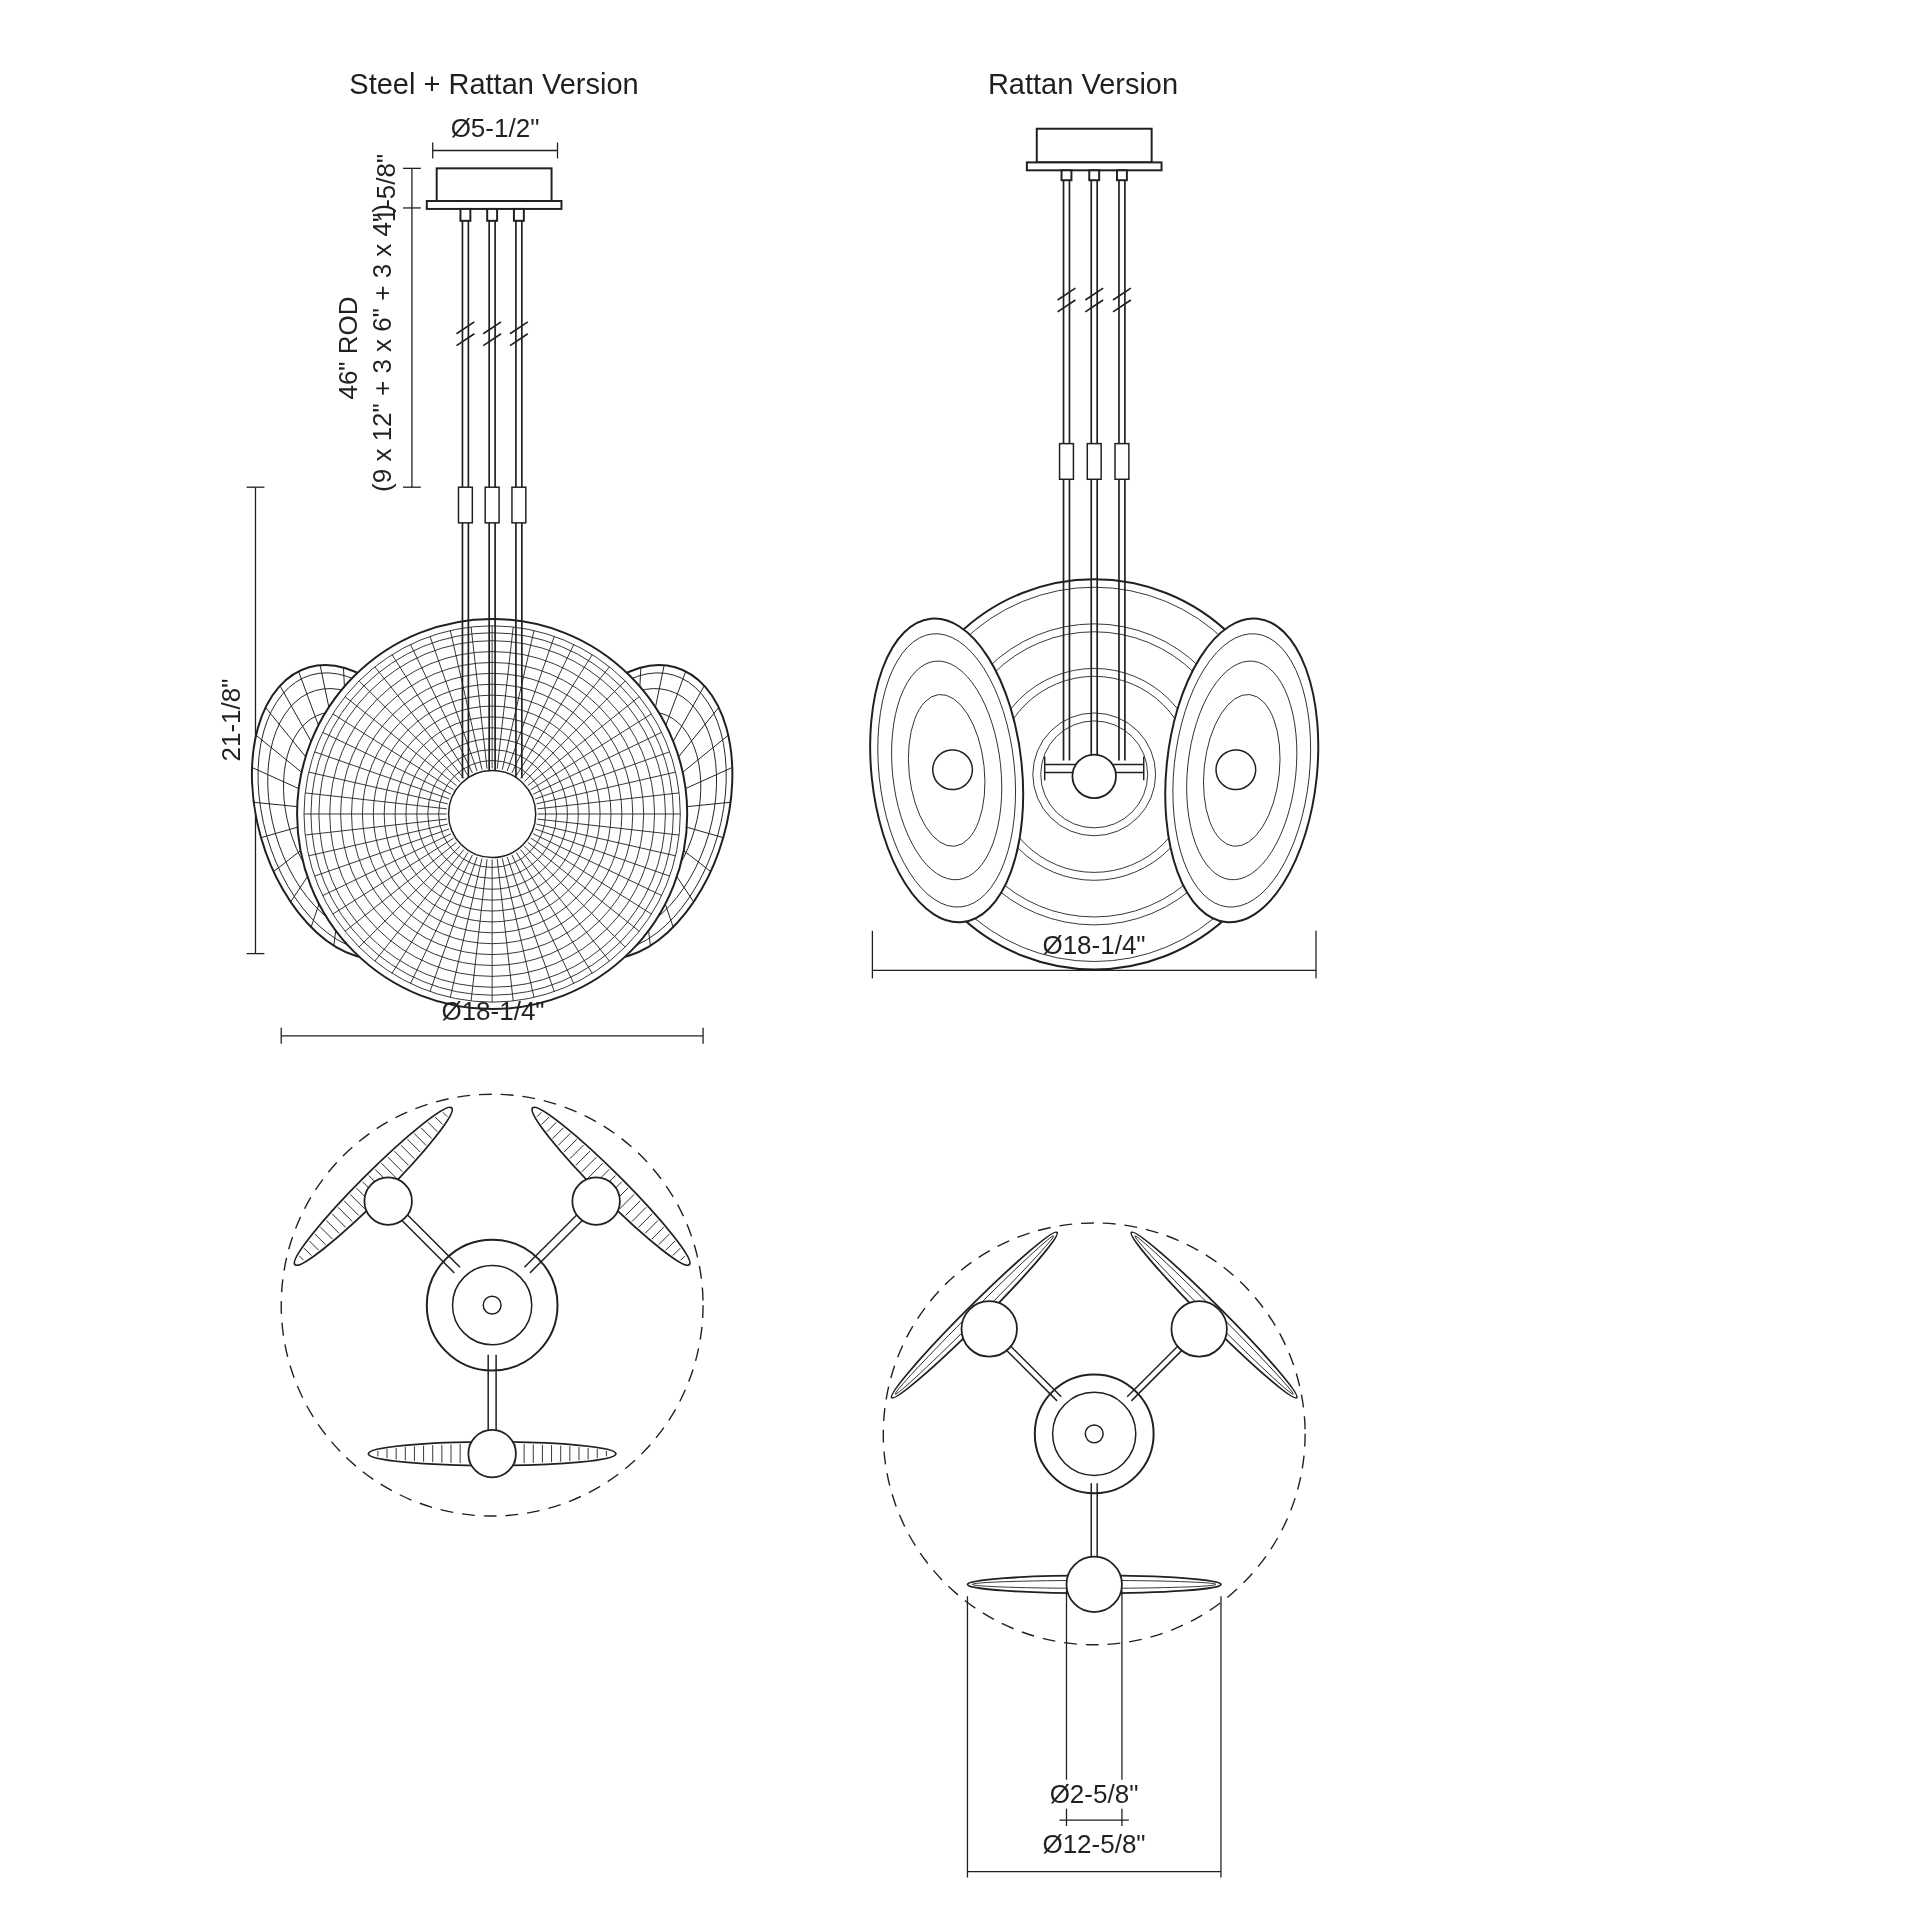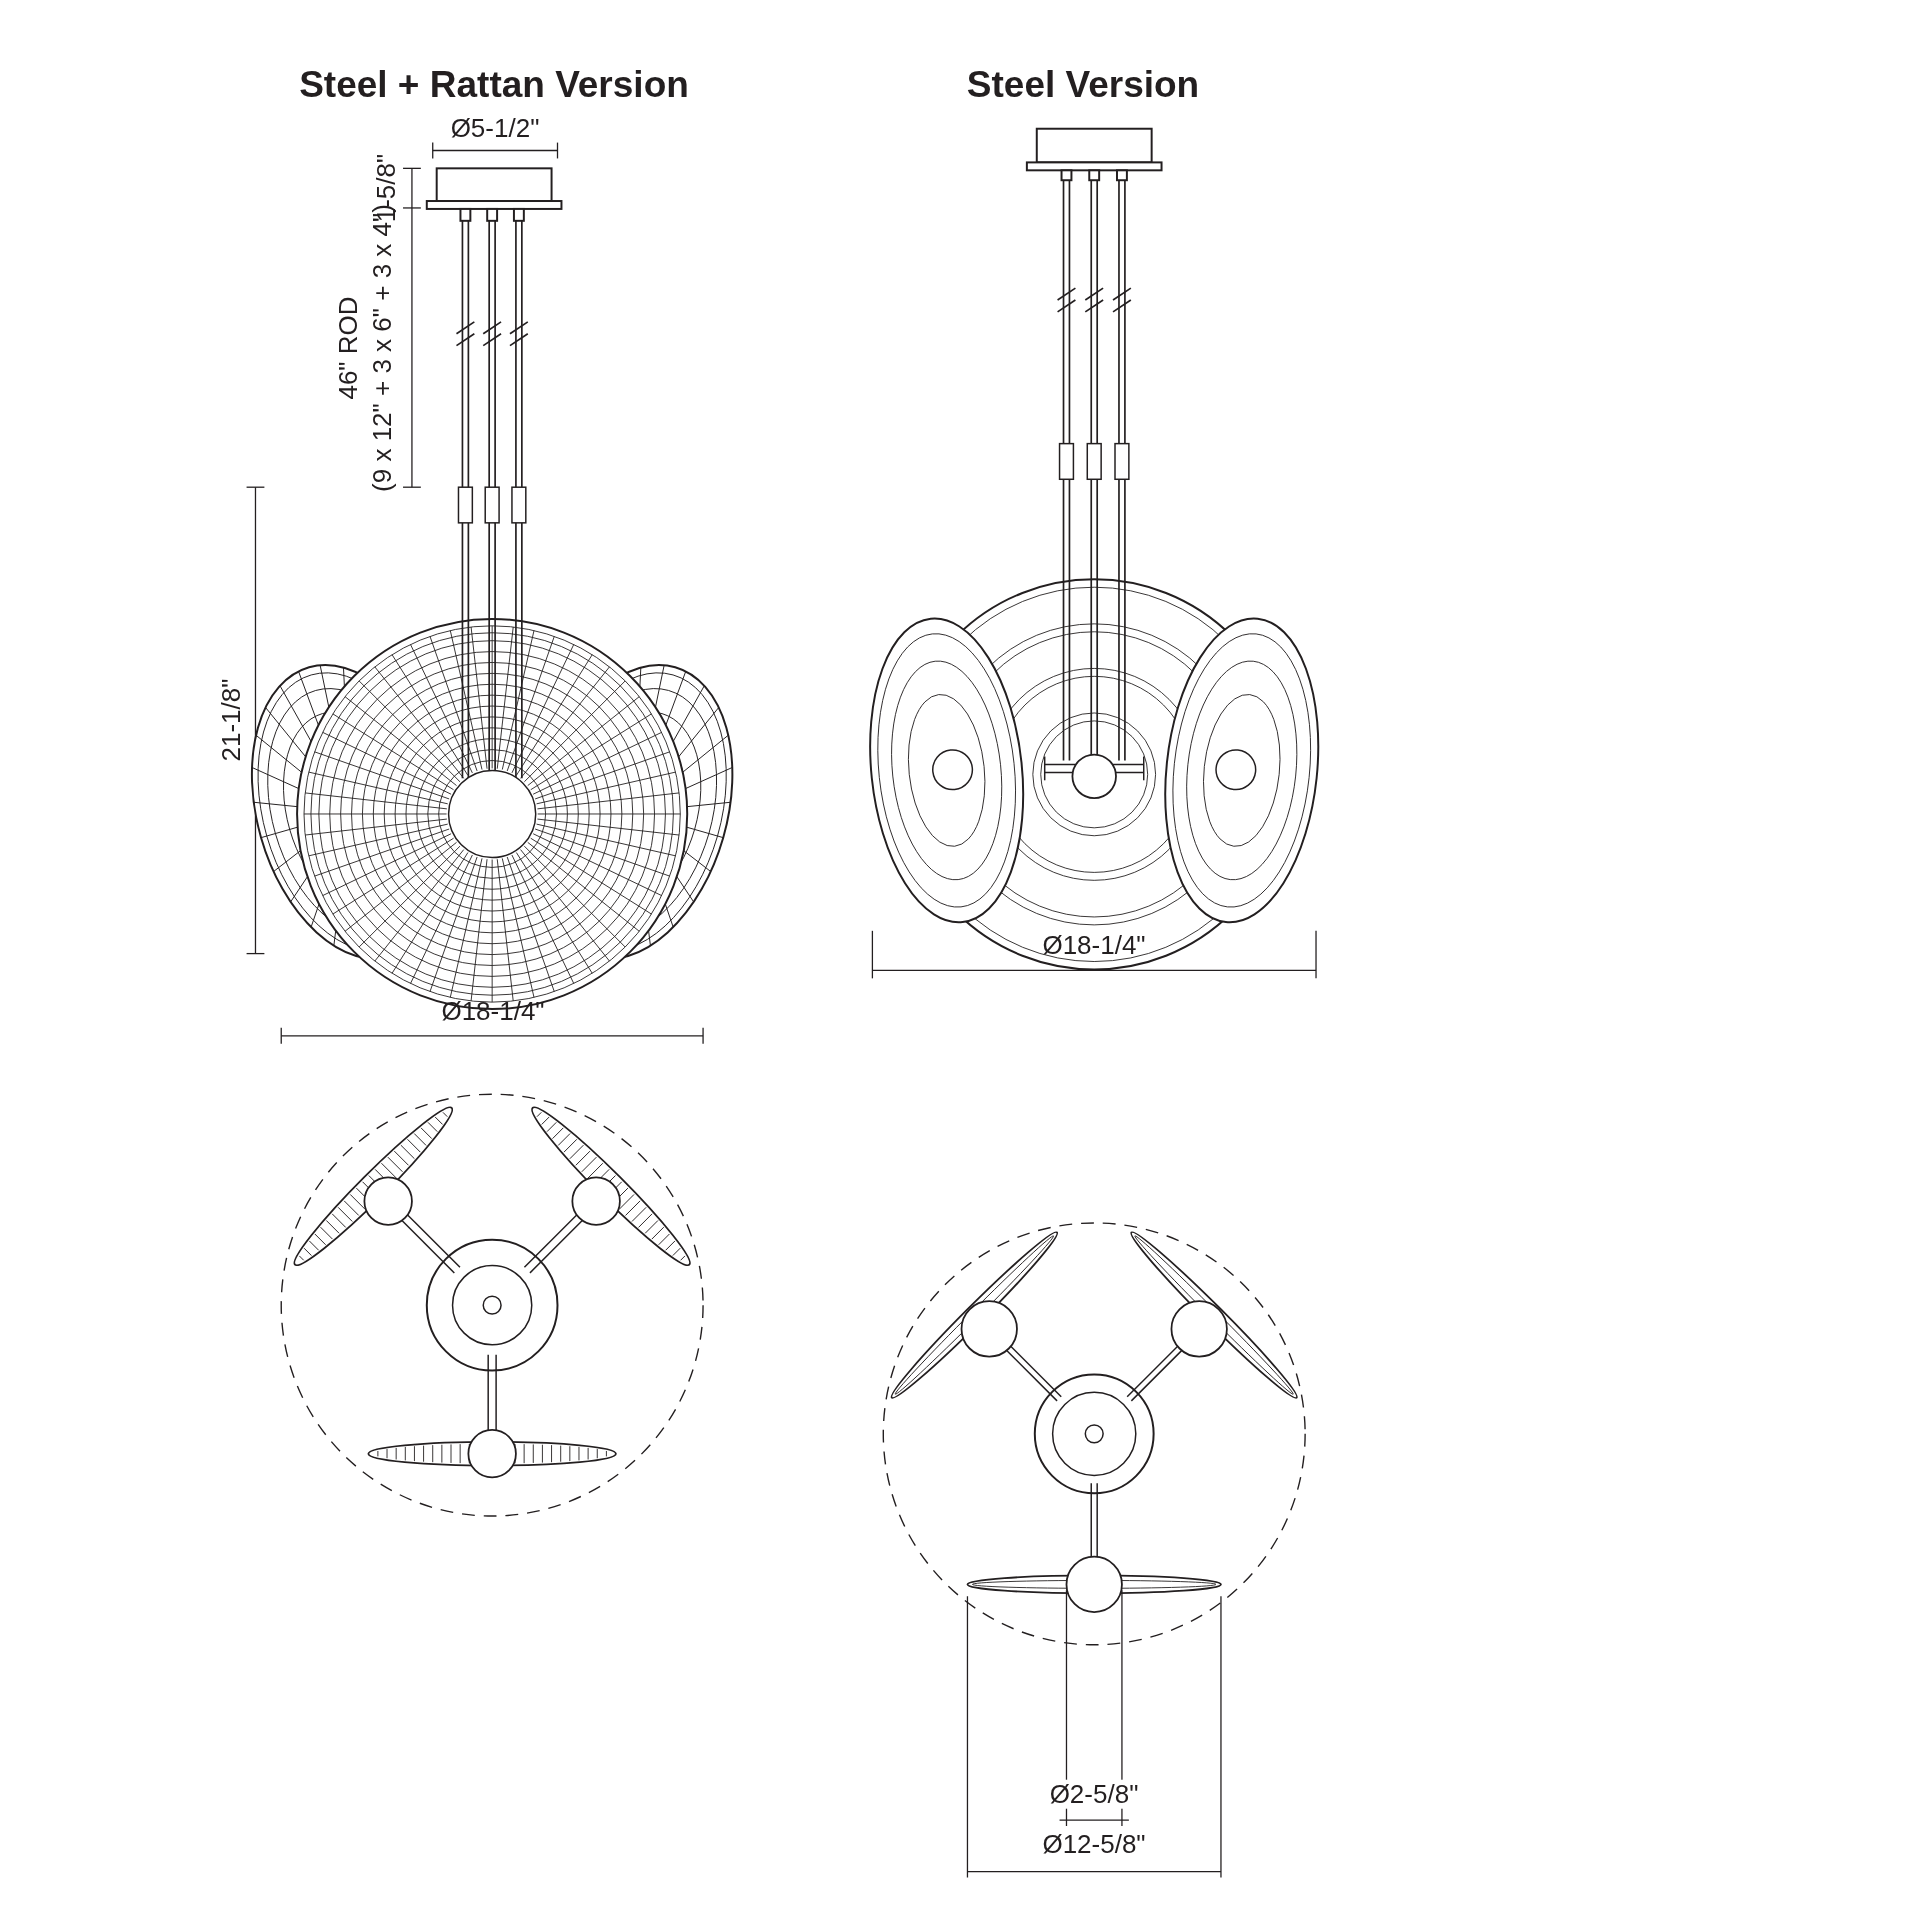--- a/index.html
+++ b/index.html
@@ -13,21 +13,21 @@
   .dim {stroke:#231f20;stroke-width:1.3;fill:none;}
   .dash{stroke:#231f20;stroke-width:1.4;fill:none;stroke-dasharray:13 9;}
   .rod {stroke:#231f20;stroke-width:1.7;fill:none;}
   .lens{stroke:#231f20;stroke-width:1.8;fill:#ffffff;}
   .ball{stroke:#231f20;stroke-width:1.8;fill:#ffffff;}
 
   
   .lbl{position:absolute;transform:translate(-50%,-50%);font-size:26px;line-height:1.1;
        white-space:nowrap;color:#231f20;}
   .rot{transform:translate(-50%,-50%) rotate(-90deg);}
-  .title{font-weight:bold;font-size:37px;}
+  .title{font-weight:normal;font-size:29px;}
   .mask{background:#ffffff;padding:0 6px;}
 </style>
 </head>
 <body>
 
 <div class="canvas">
 
 <svg viewBox="0 0 1946 1946" width="1927" height="1927">
 
   <g>
@@ -466,21 +466,21 @@
       <line x1="1133" y1="1606" x2="1133" y2="1844"></line>
       <line x1="1070" y1="1838" x2="1140" y2="1838"></line>
       <line x1="977" y1="1612" x2="977" y2="1896"></line>
       <line x1="1233" y1="1612" x2="1233" y2="1896"></line>
       <line x1="977" y1="1890" x2="1233" y2="1890"></line>
     </g>
   </g>
 </svg>
 
   <div class="lbl title" style="left:494px;top:85px">Steel + Rattan Version</div>
-  <div class="lbl title" style="left:1083px;top:85px">Steel Version</div>
+  <div class="lbl title" style="left:1083px;top:85px">Rattan Version</div>
 
   <div class="lbl" style="left:495px;top:128px">Ø5-1/2"</div>
   <div class="lbl rot" style="left:386px;top:188px">1-5/8"</div>
   <div class="lbl rot" style="left:348px;top:348px">46" ROD</div>
   <div class="lbl rot" style="left:382px;top:348px">(9 x 12" + 3 x 6" + 3 x 4")</div>
   <div class="lbl rot" style="left:231px;top:720px">21-1/8"</div>
   <div class="lbl" style="left:493px;top:1011px">Ø18-1/4"</div>
 
   <div class="lbl" style="left:1094px;top:945px">Ø18-1/4"</div>
   <div class="lbl mask" style="left:1094px;top:1794px">Ø2-5/8"</div>

